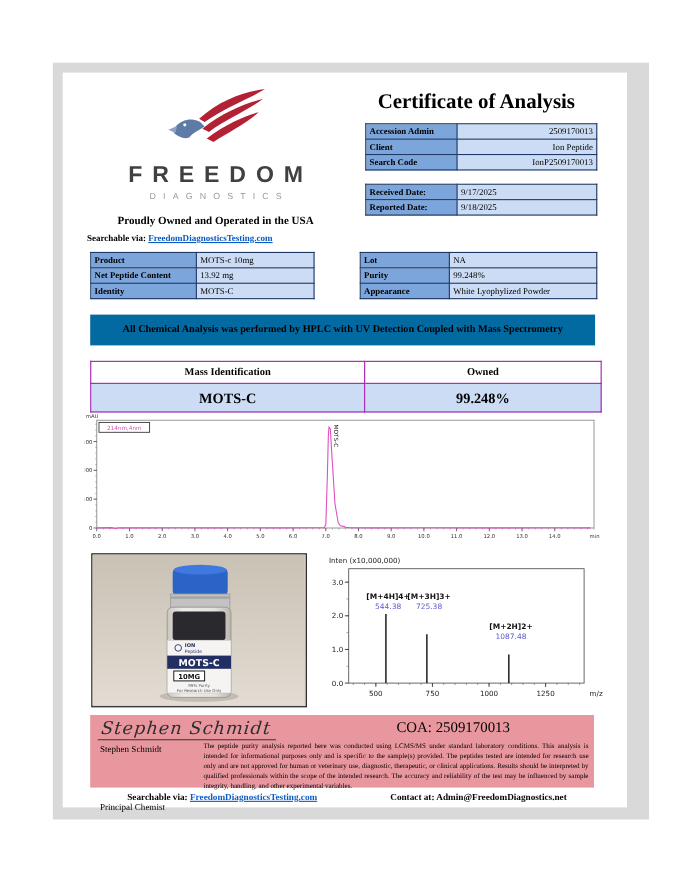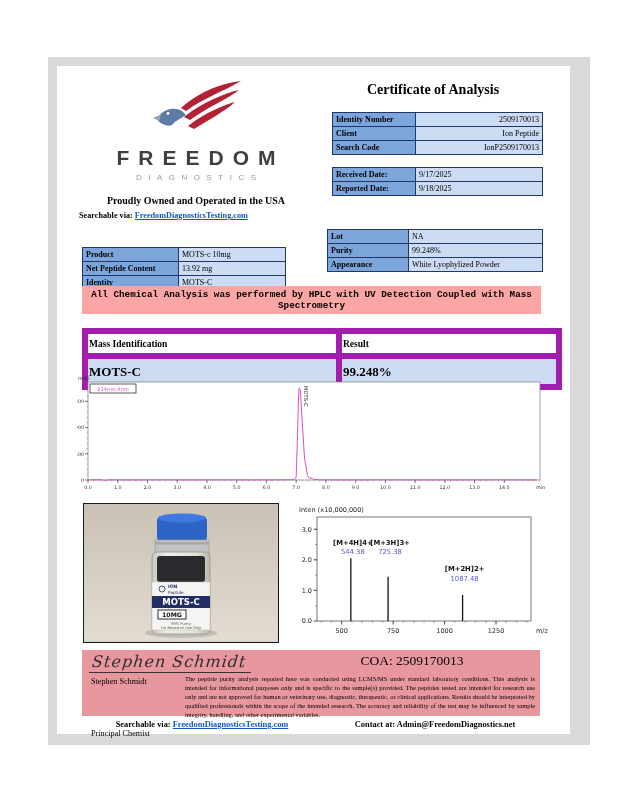--- a/index.html
+++ b/index.html
@@ -13,42 +13,42 @@
   .logo-block{left:20px;top:14px;width:238px;text-align:center;}
   .brand-name{font-family:"Liberation Sans",sans-serif;font-weight:700;font-size:21px;
               letter-spacing:9px;color:#404040;margin-top:2px;text-indent:9px;}
   .brand-sub{font-family:"Liberation Sans",sans-serif;font-size:8px;letter-spacing:6.5px;
              color:#9a9a9a;margin-top:3px;text-indent:6.5px;}
   .tagline{font-size:10px;font-weight:bold;margin-top:13px;}
   .search-line{font-size:8.2px;font-weight:bold;margin-top:5px;text-align:left;padding-left:2px;}
   a.link{color:#0B5BC5;text-decoration:underline;cursor:pointer;text-align:center;}
 
   
-  .title{left:268px;top:16px;width:216px;text-align:center;font-size:14px;font-weight:bold;}
+  .title{left:268px;top:16px;width:216px;text-align:center;font-size:19px;font-weight:bold;}
   .ctable{border-collapse:collapse;font-size:8px;}
   .ctable td{border:1px solid #1F3864;padding:1.5px 3px;vertical-align:middle;height:10px;}
   .ctable td.lbl{background:#7CA5DB;font-weight:bold;}
   .ctable td.val{background:#CBDCF4;}
 
   .info-table{left:275px;top:46px;}
   .info-table td.lbl{width:76px;}  .info-table td.val{width:120px;text-align:right;}
   .date-table{left:275px;top:101px;}
   .date-table td.lbl{width:76px;}  .date-table td.val{width:120px;}
 
-  .prod-left{left:25px;top:181px;}
+  .prod-left{left:25px;top:163px;}
   .prod-left td.lbl{width:89px;}   .prod-left td.val{width:100px;}
   .prod-right{left:270px;top:163px;}
   .prod-right td.lbl{width:74px;}  .prod-right td.val{width:127px;}
 
-  .banner{left:25px;top:220px;width:459px;height:28px;background:#fca5a5;
+  .banner{left:25px;top:220px;width:459px;height:28px;background:#0369a1;
           display:flex;align-items:center;justify-content:center;text-align:center;
-          font-size:9.3px;font-weight:bold;font-family:Liberation Mono, monospace;}
+          font-size:9.3px;font-weight:bold;}
 
   .rtable{left:25px;top:262px;border-collapse:collapse;}
-  .rtable td{border:6px solid #a21caf;text-align:left;}
+  .rtable td{border:1px solid #a21caf;text-align:center;}
   .rtable .hdr td{font-size:9.5px;font-weight:bold;height:17px;background:#fff;}
   .rtable .dat td{font-size:13px;font-weight:bold;height:23px;background:#CBDCF4;}
   .rtable .c1{width:246px;} .rtable .c2{width:212px;}
 
   svg text{font-family:"DejaVu Sans",sans-serif;}
   .hplc-wrap{left:20px;top:308px;width:470px;height:122px;}
   .ms-wrap{left:230px;top:437px;width:262px;height:138px;}
 
   .vial-box{left:26px;top:437px;width:196px;height:140px;border:1.5px solid #1a1a1a;
             box-sizing:border-box;background:#d6cfc4;}
@@ -89,21 +89,21 @@
       <span>Searchable via:</span>
       <a class="link">FreedomDiagnosticsTesting.com</a>
     </div>
   </div>
 
   <div class="abs title">Certificate of Analysis</div>
 
   <table class="abs ctable info-table">
     <tbody>
         <tr>
-      <td class="lbl">Identity Number</td>
+      <td class="lbl">Accession Admin</td>
       <td class="val">2509170013</td>
         </tr>
     <tr>
       <td class="lbl">Client</td>
       <td class="val">Ion Peptide</td>
         </tr>
     <tr>
       <td class="lbl">Search Code</td>
       <td class="val">IonP2509170013</td>
         </tr>
@@ -156,21 +156,21 @@
         </tr>
   </tbody>
     </table>
 
   <div class="abs banner">All Chemical Analysis was performed by HPLC with UV Detection Coupled with Mass Spectrometry</div>
 
   <table class="abs rtable">
     <tbody>
         <tr class="hdr">
       <td class="c1">Mass Identification</td>
-      <td class="c2">Result</td>
+      <td class="c2">Owned</td>
         </tr>
     <tr class="dat">
       <td class="c1">MOTS-C</td>
       <td class="c2">99.248%</td>
         </tr>
   </tbody>
     </table>
 
   <div class="abs hplc-wrap">
     <svg width="470" height="122" viewBox="0 0 470 122">

